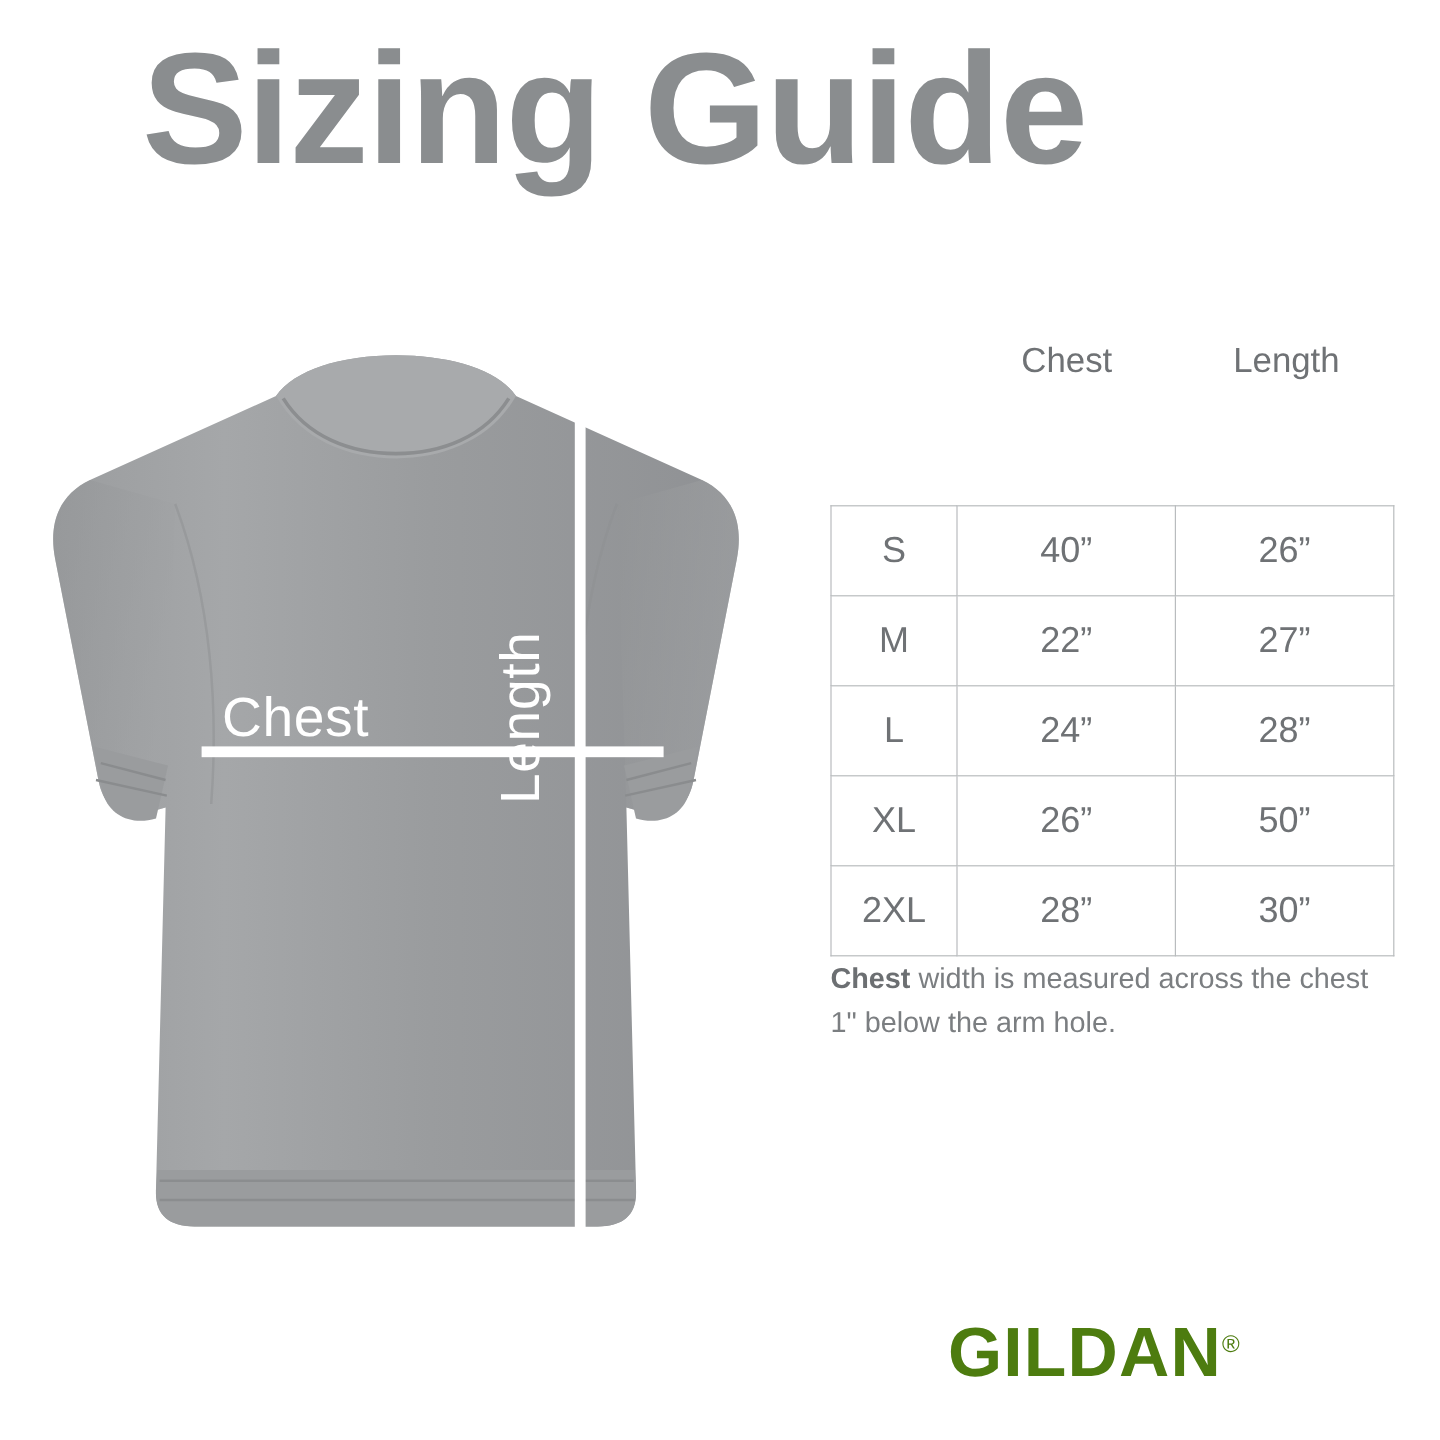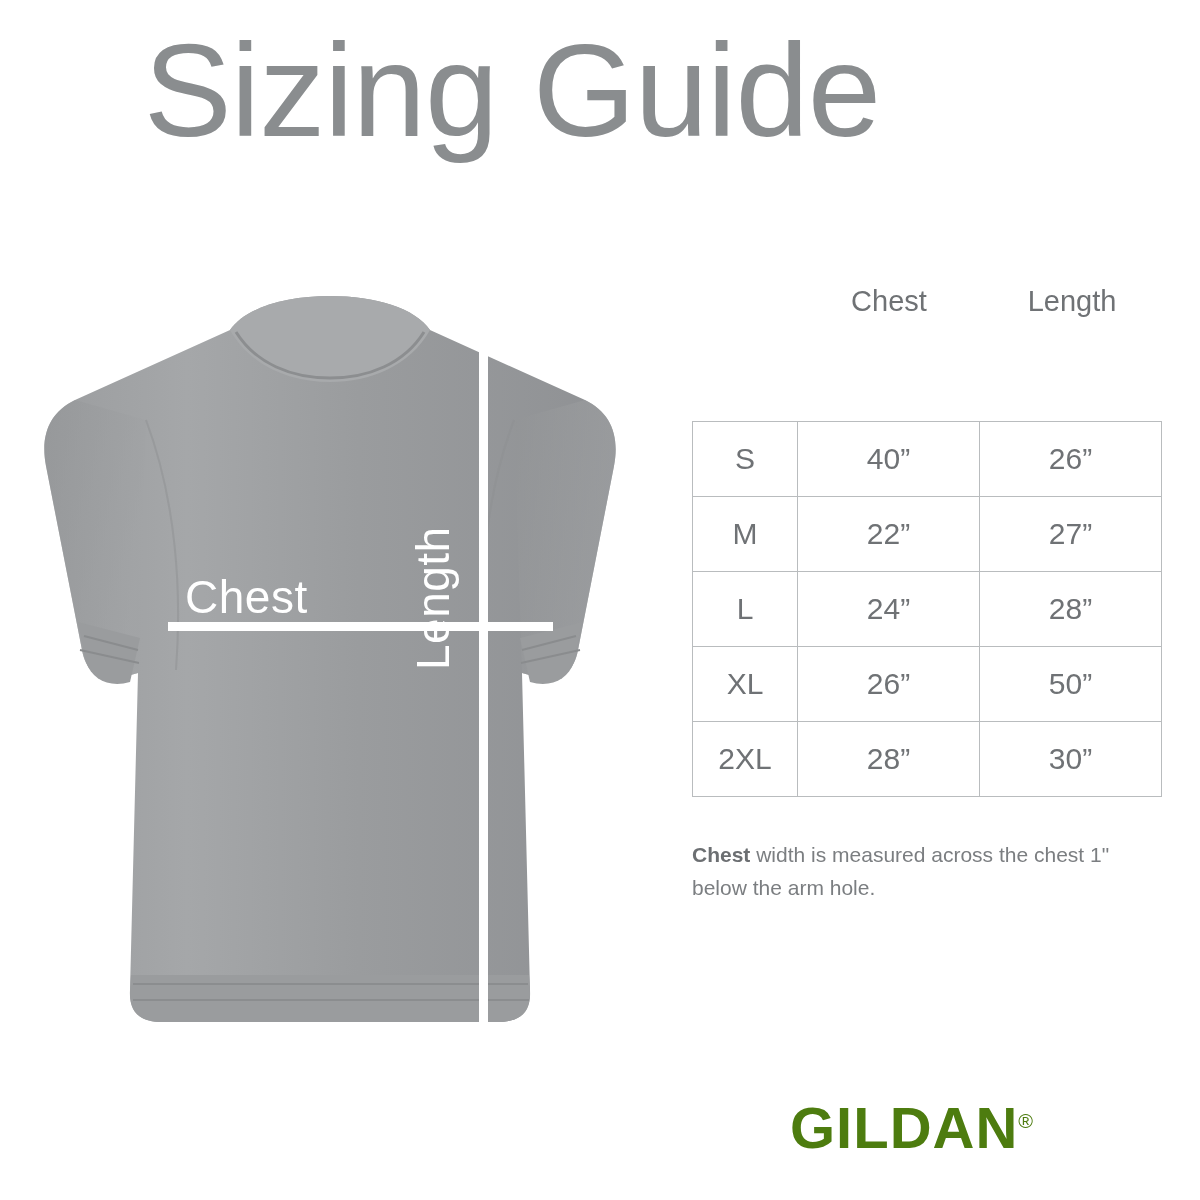--- a/index.html
+++ b/index.html
@@ -16,21 +16,21 @@
   }
 
   
   .title {
     position: absolute;
     top: 18px;
     left: 0;
     width: 1024px;
     text-align: center;
     font-size: 132px;
-    font-weight: 400;
+    font-weight: 700;
     letter-spacing: -1px;
     color: #8a8d8f;
     line-height: 1.1;
     white-space: nowrap;
   }
 
   
   .garment-area {
     position: absolute;
     left: 0px;
@@ -124,23 +124,22 @@
     text-align: center;
     vertical-align: middle;
     color: #6f7275;
     font-size: 30px;
     font-weight: 400;
   }
   table.size-table td.size-cell { width: 102px; }
   table.size-table td.val-cell { width: 179px; }
 
   .notes {
-    margin-top: 42px;
     color: #7b7e81;
-    font-size: 21px;
+    font-size: 24px;
     line-height: 1.55;
   }
   .notes p { margin: 0 0 22px 0; }
   .notes b { color: #6c6f72; font-weight: 700; }
 
   
   .brand {
     position: absolute;
     left: 790px;
     top: 1094px;

